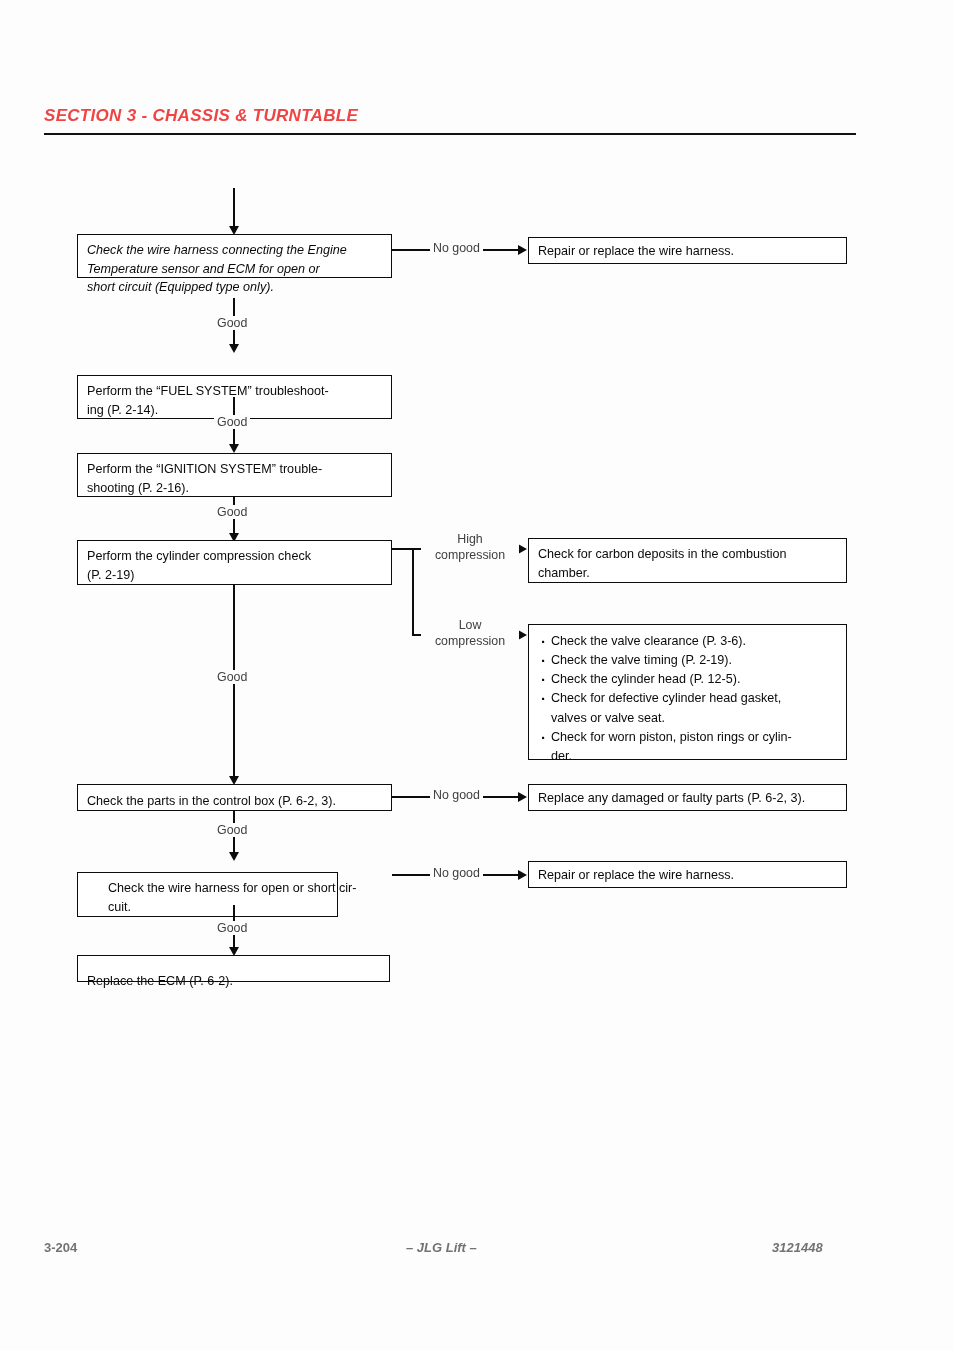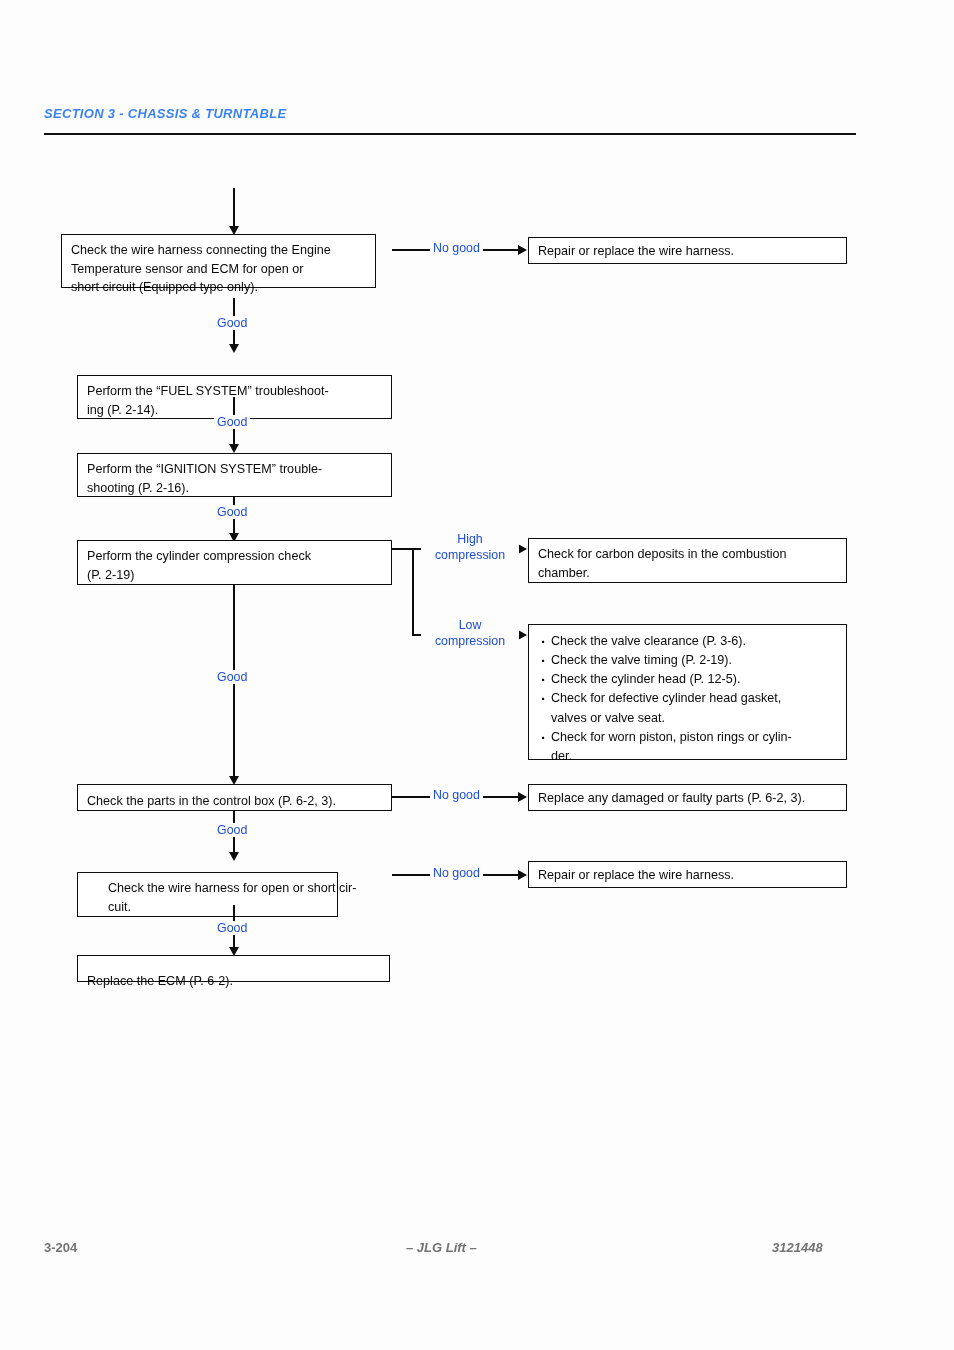--- a/index.html
+++ b/index.html
@@ -15,25 +15,25 @@
     font-family: "Liberation Sans", sans-serif;
     color: #000000;
     overflow: hidden;
   }
 
   
   #header-title {
     position: absolute;
     left: 44px;
     top: 106px;
-    font-size: 13px;
+    font-size: 17px;
     font-weight: bold;
     font-style: italic;
     letter-spacing: 0.3px;
-    color: #3b82f6;
+    color: #ef4444;
     white-space: nowrap;
   }
   #header-rule {
     position: absolute;
     left: 44px;
     top: 133px;
     width: 812px;
     height: 2px;
     background: #111;
   }
@@ -118,21 +118,21 @@
     width: 0; height: 0;
     border-top: 5px solid transparent;
     border-bottom: 5px solid transparent;
     border-left: 9px solid #0c0c0c;
   }
 
   
   .edge-label {
     position: absolute;
     font-size: 12.4px;
-    color: #1d4ed8;
+    color: #404040;
     white-space: nowrap;
     background: #fdfdfd;
     padding: 0 3px;
   }
   .edge-label.two-line {
     text-align: center;
     line-height: 1.25;
     white-space: normal;
   }
 </style>
@@ -142,21 +142,21 @@
 <div id="page">
 
   <div id="header-title">SECTION 3 - CHASSIS &amp; TURNTABLE</div>
   <div id="header-rule"></div>
 
   <div>
 
     <div class="vline" style="left:233px; top:188px; height:42px;"></div>
     <div class="arrow-down" style="left:228.5px; top:226px;"></div>
 
-    <div class="node" style="left:61px; top:234px; width:315px; height:54px;">
+    <div class="node" style="left:77px; top:234px; width:315px; height:44px;font-style:italic;">
       <span class="line">Check the wire harness connecting the Engine</span>
       <span class="line">Temperature sensor and ECM for open or</span>
       <span class="line">short circuit (Equipped type only).</span>
     </div>
 
     <div class="hline" style="left:392px; top:249px; width:132px;"></div>
     <div class="arrow-right" style="left:518px; top:245px;"></div>
     <div class="edge-label" style="left:430px; top:241px;">No good</div>
 
     <div class="node" style="left:528px; top:237px; width:319px; height:27px; padding-top:4px;">

